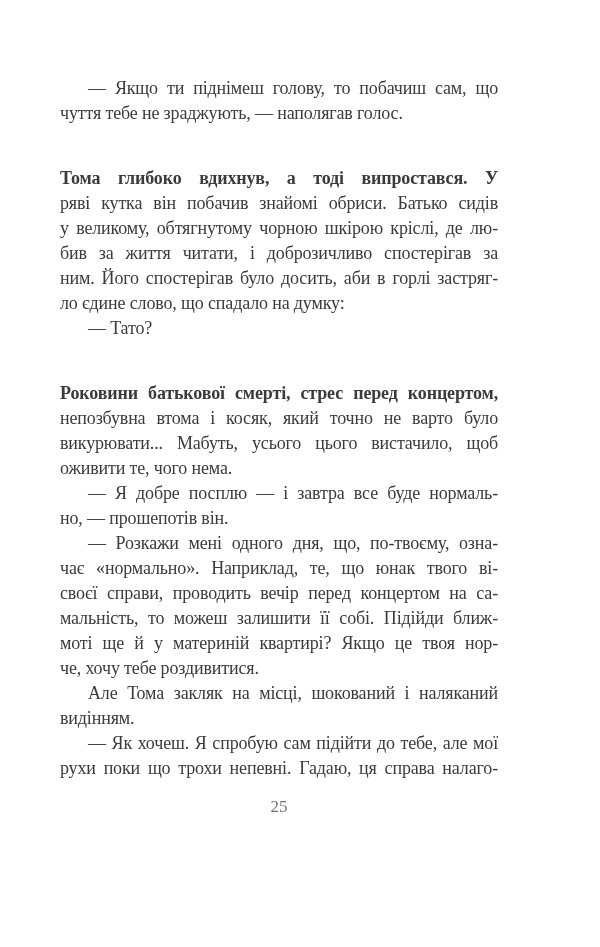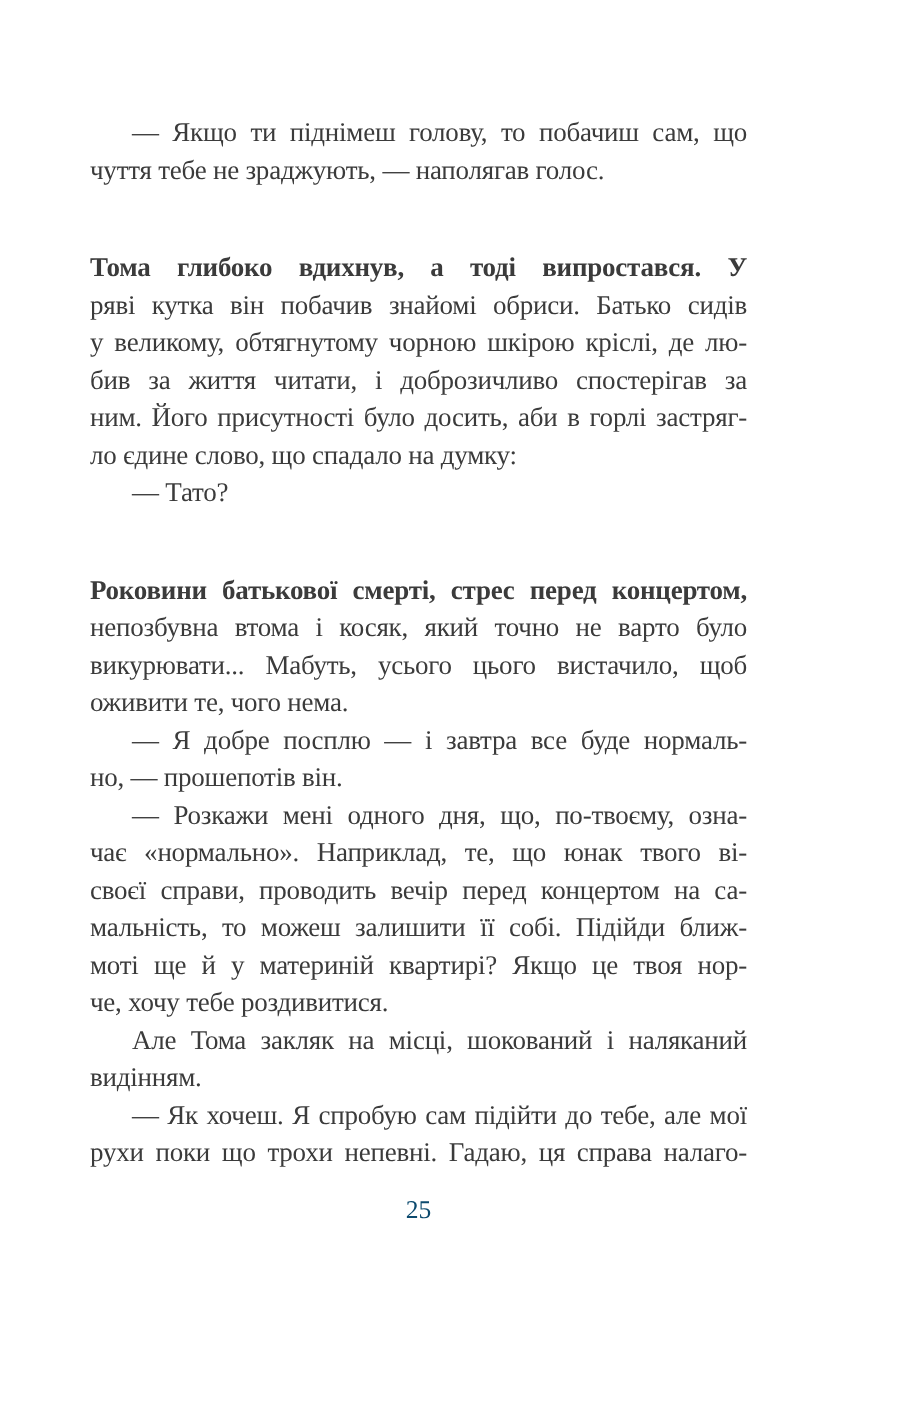--- a/index.html
+++ b/index.html
@@ -47,35 +47,35 @@
   .line.gap {
     margin-top: 40px;
     font-weight: bold;
   }
   .page-footer {
     margin-top: 16px;
     width: 438px;
     margin-left: 60px;
     text-align: center;
     font-size: 17px;
-    color: #0c4a6e;
+    color: #737373;
   }
 </style>
 </head>
 <body>
 
 <div class="book-page">
   <div class="text-column">
     <div class="line indent fill">— Якщо ти піднімеш голову, то побачиш сам, що</div>
     <div class="line">чуття тебе не зраджують, — наполягав голос.</div>
     <div class="line gap fill">Тома глибоко вдихнув, а тоді випростався. У напівтем-</div>
     <div class="line fill">ряві кутка він побачив знайомі обриси. Батько сидів</div>
     <div class="line fill">у великому, обтягнутому чорною шкірою кріслі, де лю-</div>
     <div class="line fill">бив за життя читати, і доброзичливо спостерігав за</div>
-    <div class="line fill">ним. Його присутності було досить, аби в горлі застряг-</div>
+    <div class="line fill">ним. Його спостерігав було досить, аби в горлі застряг-</div>
     <div class="line">ло єдине слово, що спадало на думку:</div>
     <div class="line indent">— Тато?</div>
     <div class="line gap fill">Роковини батькової смерті, стрес перед концертом,</div>
     <div class="line fill">непозбувна втома і косяк, який точно не варто було</div>
     <div class="line fill">викурювати... Мабуть, усього цього вистачило, щоб</div>
     <div class="line">оживити те, чого нема.</div>
     <div class="line indent fill">— Я добре посплю — і завтра все буде нормаль-</div>
     <div class="line">но, — прошепотів він.</div>
     <div class="line indent fill">— Розкажи мені одного дня, що, по-твоєму, озна-</div>
     <div class="line fill">чає «нормально». Наприклад, те, що юнак твого ві-</div>

